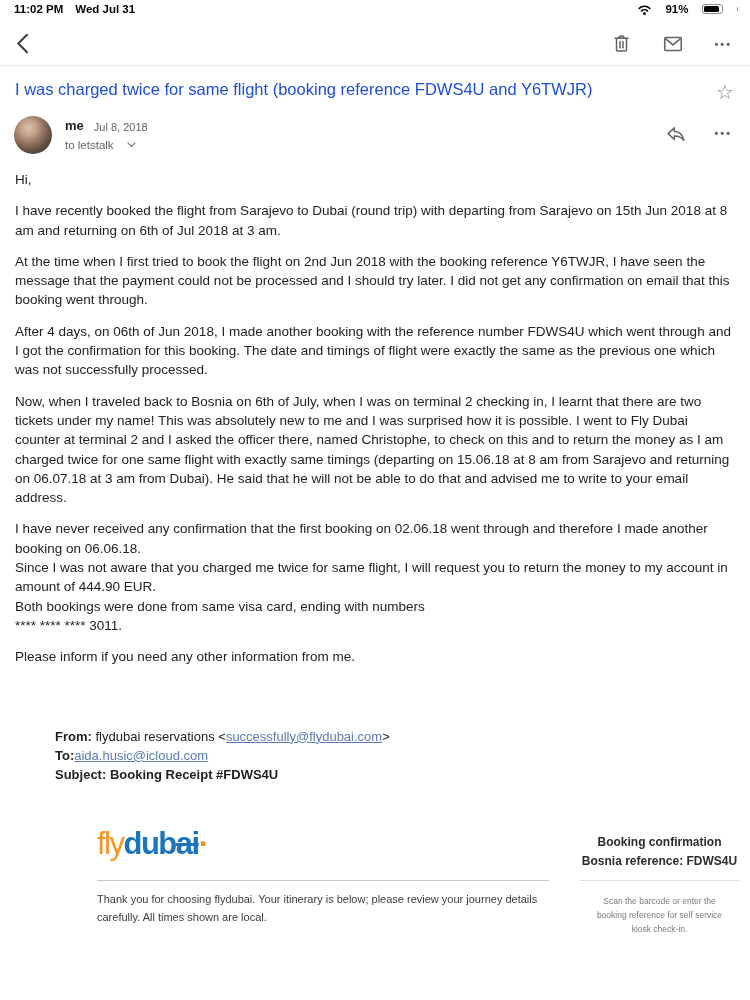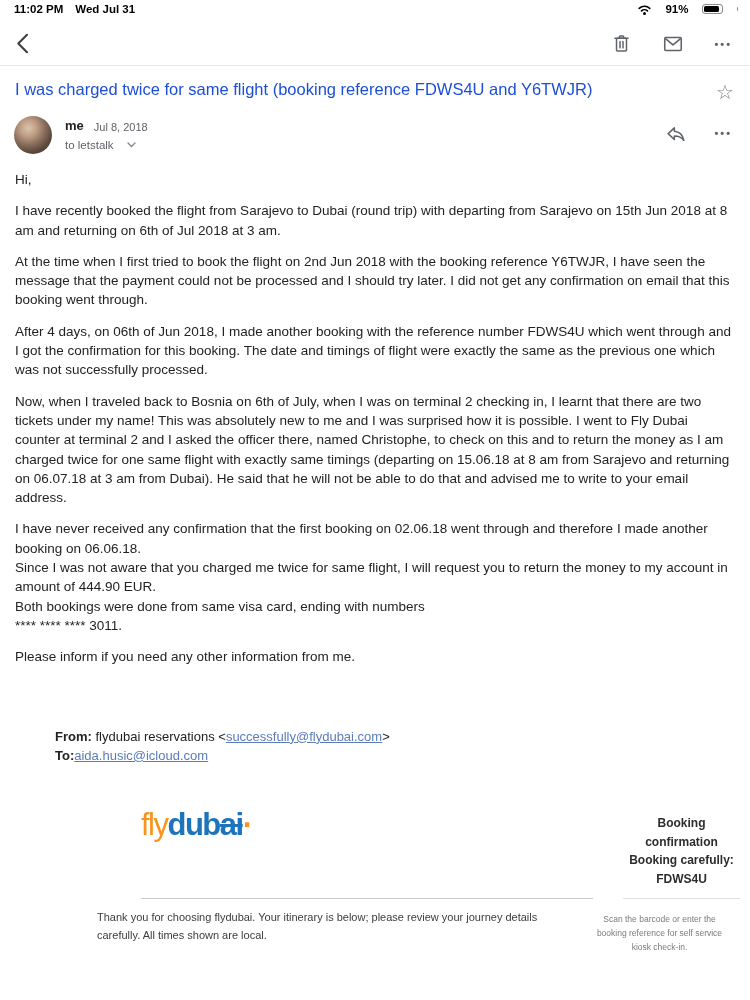--- a/index.html
+++ b/index.html
@@ -53,21 +53,21 @@
   
   .quoted { margin:62px 16px 0 55px; font-size:13px; color:#222; }
   .q-line { margin-bottom:3px; line-height:1.25; }
   .q-label { font-weight:700; }
   .q-link { color:#5b7cba; text-decoration:underline; cursor:pointer; }
   .q-link.spaced { }
   .q-bold { font-weight:700; }
 
   
   .receipt { margin:44px 10px 0 97px; width:643px; }
-  .r-header { display:flex;margin-left:44px; }
+  .r-header { display:flex; }
   .r-header-left { width:452px; border-bottom:1px solid #c9c9c9; padding-bottom:5px; }
   .logo { font-size:31px; letter-spacing:-1.5px; line-height:1.1; }
   .logo-fly { color:#f7941e; }
   .logo-dub { color:#1c75bc; font-weight:700; }
   .logo-ai { color:#1c75bc; font-weight:700; text-decoration:line-through;
     text-decoration-color:#1c75bc; text-decoration-thickness:2.5px; }
   .logo-dot { color:#f7941e; font-weight:700; }
   .r-header-right { flex:1; margin-left:30px; border-bottom:1px solid #e0e0e0;
     text-align:center; font-size:12px; font-weight:700; color:#2d2d2d;
     padding:6px 0 10px; line-height:1.55; align-self:flex-end; }
@@ -182,32 +182,35 @@
   <p class="para">Please inform if you need any other information from me.</p>
 </div>
 
 <div class="quoted">
   <div class="q-line">
     <span class="q-label">From:</span><span> flydubai reservations &lt;</span><span class="q-link">successfully@flydubai.com</span><span>&gt;</span>
   </div>
   <div class="q-line">
     <span class="q-label">To:</span><span class="q-link spaced">aida.husic@icloud.com</span>
   </div>
+  <div class="q-line">
+    <span class="q-label">Subject:</span><span class="q-bold"> Booking Receipt #FDWS4U</span>
+  </div>
 </div>
 
 <div class="receipt">
   <div class="r-header">
     <div class="r-header-left">
       <span class="logo">
         <span class="logo-fly">fly</span><span class="logo-dub">dub</span><span class="logo-ai">ai</span><span class="logo-dot">·</span>
       </span>
     </div>
     <div class="r-header-right">
       <div>Booking confirmation</div>
-      <div>Booking carefully: FDWS4U</div>
+      <div>Bosnia reference: FDWS4U</div>
     </div>
   </div>
   <div class="r-body">
     <div class="r-left">
       <p>Thank you for choosing flydubai. Your itinerary is below; please review your journey details carefully. All times shown are local.</p>
 
     </div>
     <div class="r-right">
       <div class="kiosk">Scan the barcode or enter the booking reference for self service kiosk check-in.</div>
 

